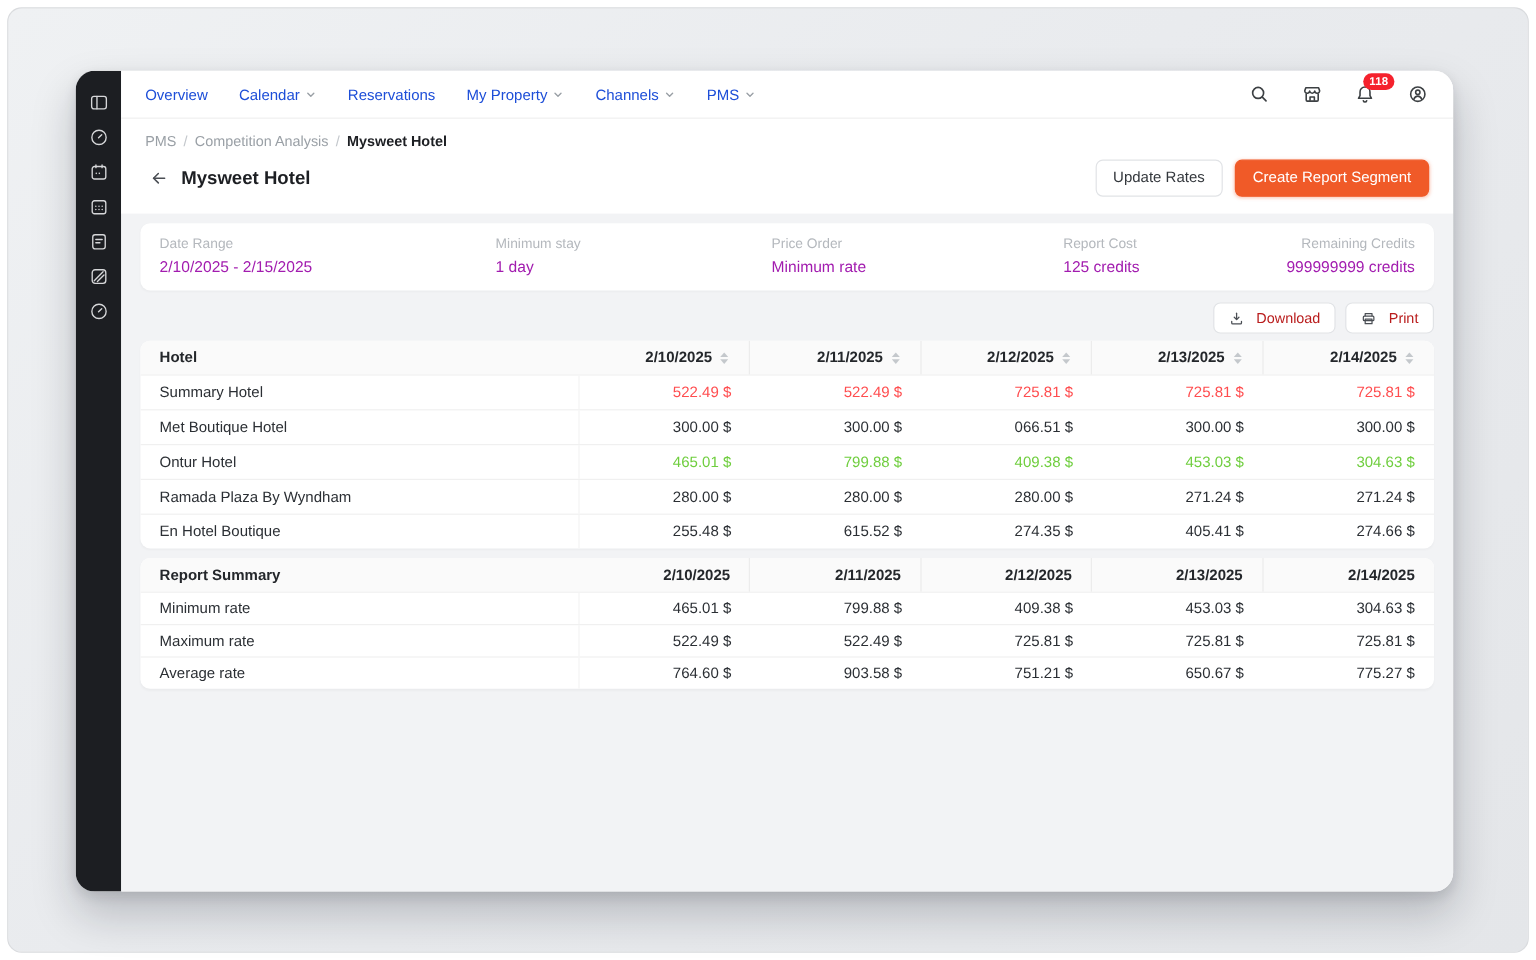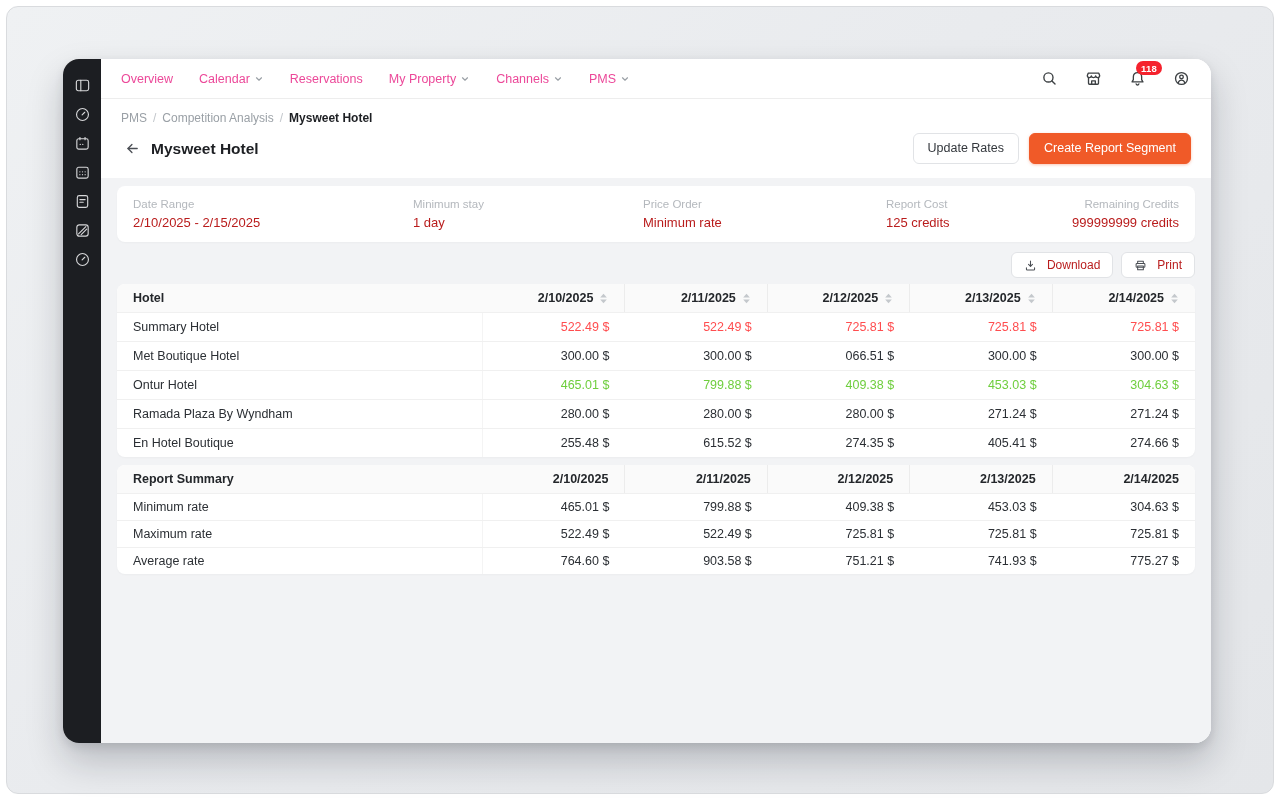--- a/index.html
+++ b/index.html
@@ -17,21 +17,21 @@
   .rail .ricon { width:28px; height:29px; display:flex; align-items:center; justify-content:center;
     color:#d6d7d9; cursor:pointer; }
   .rail .ricon svg { width:17px; height:17px; }
 
   
   .main { flex:1; display:flex; flex-direction:column; background:#f2f3f5; min-width:0; }
 
   .topnav { height:40px; background:#fff; border-bottom:1px solid #ededed; display:flex;
     align-items:center; padding:0 20px; flex:0 0 40px; }
   .nav-items { display:flex; align-items:center; gap:26px; }
-  .nav-item { display:flex; align-items:center; gap:4px; font-size:12.5px; color:#ec4899;
+  .nav-item { display:flex; align-items:center; gap:4px; font-size:12.5px; color:#1d4ed8;
     font-weight:500; cursor:pointer; white-space:nowrap; }
   .nav-item svg { width:10px; height:10px; color:#9aa0a6; margin-top:1px; }
   .nav-right { margin-left:auto; display:flex; gap:24px; }
   .nav-icon { position:relative; width:20px; height:20px; color:#3c4043; cursor:pointer;
     display:flex; align-items:center; justify-content:center; }
   .nav-icon svg { width:17px; height:17px; }
   .badge { position:absolute; top:-8px; left:9px; background:#f5222d; color:#fff;
     font-size:9.5px; font-weight:700; line-height:1; padding:3px 5px 2px; border-radius:9px;
     letter-spacing:.2px; }
 
@@ -52,21 +52,21 @@
   .btn-primary { background:#f05a28; border:1px solid #f05a28; color:#fff;
     box-shadow:0 1px 3px rgba(240,90,40,.35); }
 
   .content { flex:1; padding:8px 16px 16px; overflow:hidden; }
 
   
   .info-card { background:#fff; border-radius:8px; padding:12px 16px; display:flex;
     align-items:flex-start; box-shadow:0 1px 2px rgba(0,0,0,.03); }
   .info-field { display:flex; flex-direction:column; gap:5px; }
   .info-field .flabel { font-size:11.5px; color:#b4b8bd; }
-  .info-field .fvalue { font-size:13px; color:#b91c1c; }
+  .info-field .fvalue { font-size:13px; color:#a21caf; }
   .info-field.f0 { width:280px; }
   .info-field.f1 { width:230px; }
   .info-field.f2 { width:243px; }
   .info-field.f3 { flex:1; }
   .info-field.f4 { margin-left:auto; text-align:right; }
 
   
   .toolbar { display:flex; justify-content:flex-end; gap:8px; margin:10px 0 6px; }
   .tool-btn { display:flex; align-items:center; gap:10px; background:#fff; border:1px solid #e1e3e6;
     border-radius:6px; padding:5px 12px; font-size:12px; color:#b91c1c; cursor:pointer;
@@ -430,21 +430,21 @@
                 <div class="tcell num">522.49 $</div>
                 <div class="tcell num">725.81 $</div>
                 <div class="tcell num">725.81 $</div>
                 <div class="tcell num">725.81 $</div>
               </div>
               <div class="trow">
                 <div class="tcell first">Average rate</div>
                 <div class="tcell num">764.60 $</div>
                 <div class="tcell num">903.58 $</div>
                 <div class="tcell num">751.21 $</div>
-                <div class="tcell num">741.93 $</div>
+                <div class="tcell num">650.67 $</div>
                 <div class="tcell num">775.27 $</div>
               </div>
             </div>
           </div>
       </div>
 
     </div>
   </div>
 </div>
 

